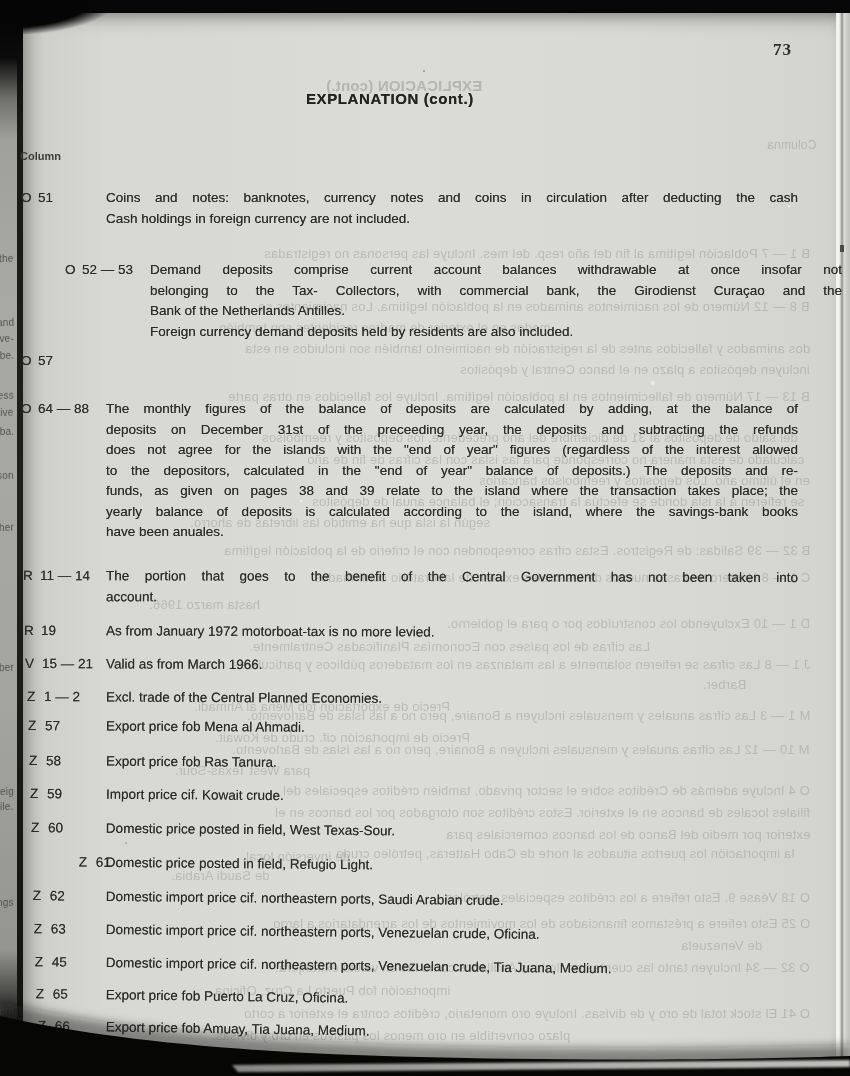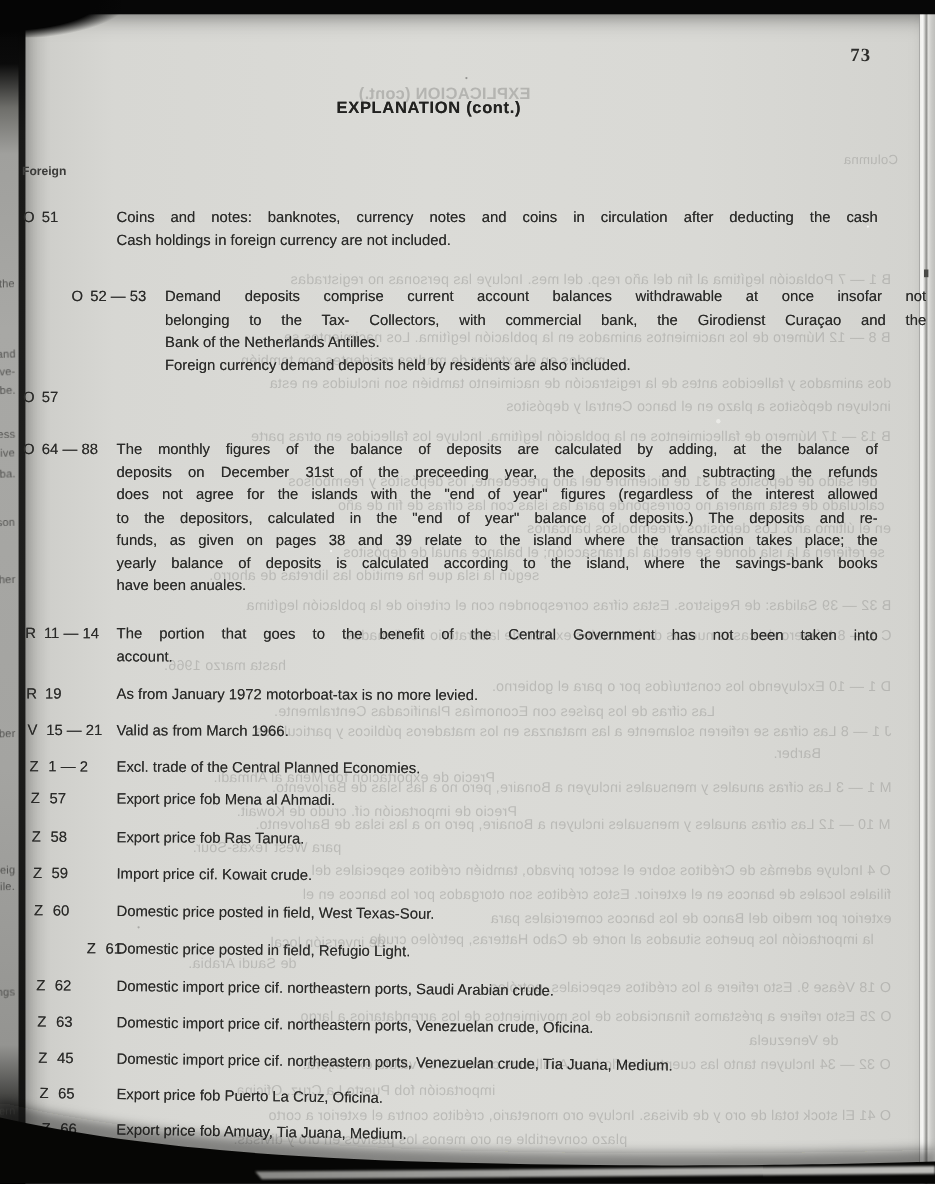--- a/index.html
+++ b/index.html
@@ -114,21 +114,21 @@
       <div class="ghost" style="right: 88px; top: 938px; font-size: 13px;">de Venezuela</div>
       <div class="ghost" style="right: 40px; top: 960px; font-size: 13px;">O 32 — 34 Incluyen tanto las cuentas en florines Antillanos como las en valuta extranjera.</div>
       <div class="ghost" style="right: 400px; top: 983px; font-size: 13px;">importación fob Puerto La Cruz, Oficina.</div>
       <div class="ghost" style="right: 40px; top: 1006px; font-size: 13px;">O 41 El stock total de oro y de divisas. Incluye oro monetario, créditos contra el exterior a corto</div>
       <div class="ghost" style="right: 280px; top: 1028px; font-size: 13px;">plazo convertible en oro menos los pasivos en oro y divisas.</div>
     </div>
 
   <div class="content">
     <div class="page-number">73</div>
     <div class="title">EXPLANATION (cont.)</div>
-    <div class="column-label">Foreign</div>
+    <div class="column-label">Column</div>
     <div class="entries" id="entries">
         <div class="entry" style="top: 188px; transform: rotate(0deg);">
           <span class="code" style="left: 0px;"><span class="code-letter">O</span><span class="code-nums">51</span></span>
           <div class="paras">
             <div class="para">
               <div class="line">Coins and notes: banknotes, currency notes and coins in circulation after deducting the cash</div>
               <div class="line last">Cash holdings in foreign currency are not included.</div>
             </div>
           </div>
         </div>

